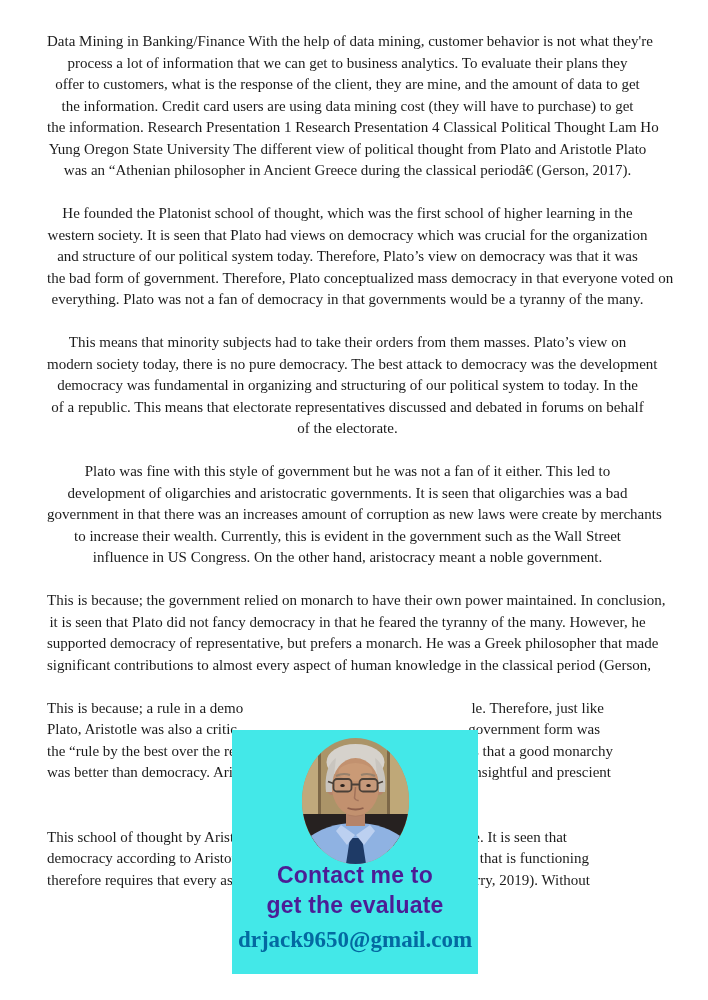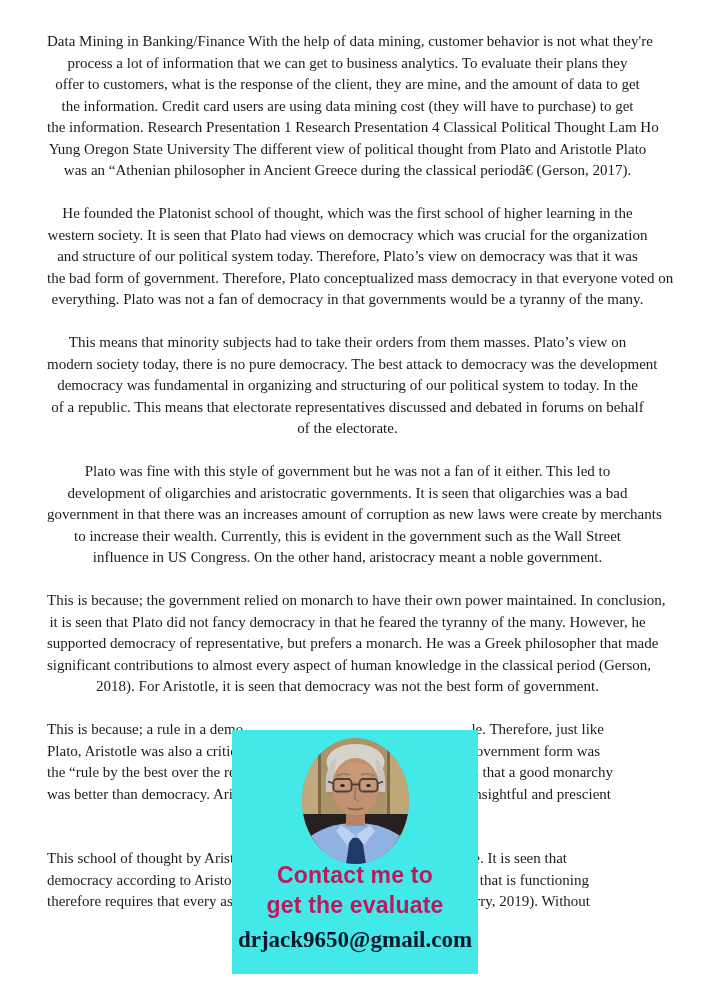--- a/index.html
+++ b/index.html
@@ -28,26 +28,26 @@
   .ad-overlay {
     position:absolute; left:232px; top:730px; width:246px; height:244px;
     background:#43e8e8; z-index:5;
   }
   .photo {
     position:absolute; left:70px; top:8px; width:107px; height:126px;
   }
   .ad-heading {
     position:absolute; top:130px; left:0; right:0; text-align:center;
     font-family:"Liberation Sans", sans-serif; font-weight:700;
-    font-size:23px; line-height:30px; color:#be185d; letter-spacing:0.2px;
+    font-size:23px; line-height:30px; color:#4c1d95; letter-spacing:0.2px;
   }
   .ad-email {
     position:absolute; top:197px; left:0; right:0; text-align:center;
     font-family:"Liberation Serif", serif; font-weight:700;
-    font-size:23px; color:#0f172a;
+    font-size:23px; color:#0369a1;
   }
 </style>
 </head>
 <body>
 
 <main>
   <div class="doc">
       <div class="para">
         <div class="line">Data Mining in Banking/Finance With the help of data mining, customer behavior is not what they're</div>
         <div class="line">process a lot of information that we can get to business analytics. To evaluate their plans they</div>
@@ -76,21 +76,20 @@
         <div class="line">development of oligarchies and aristocratic governments. It is seen that oligarchies was a bad</div>
         <div class="line">government in that there was an increases amount of corruption as new laws were create by merchants</div>
         <div class="line">to increase their wealth. Currently, this is evident in the government such as the Wall Street</div>
         <div class="line">influence in US Congress. On the other hand, aristocracy meant a noble government.</div>
       </div>
       <div class="para">
         <div class="line">This is because; the government relied on monarch to have their own power maintained. In conclusion,</div>
         <div class="line">it is seen that Plato did not fancy democracy in that he feared the tyranny of the many. However, he</div>
         <div class="line">supported democracy of representative, but prefers a monarch. He was a Greek philosopher that made</div>
         <div class="line">significant contributions to almost every aspect of human knowledge in the classical period (Gerson,</div>
-        <div class="line">2018). For Aristotle, it is seen that democracy was not the best form of government.</div>
       </div>
       <div class="para">
         <div class="line split">
           <span>This is because; a rule in a demo</span>
           <span>le. Therefore, just like</span>
         </div>
         <div class="line split">
           <span>Plato, Aristotle was also a critic</span>
           <span>government form was</span>
         </div>

